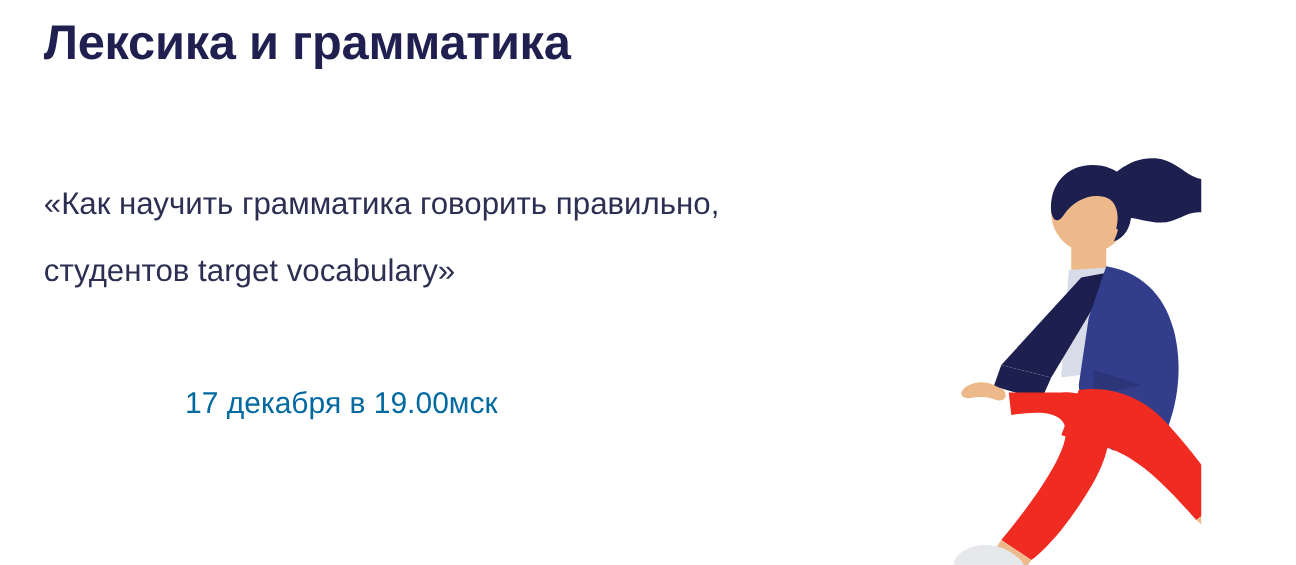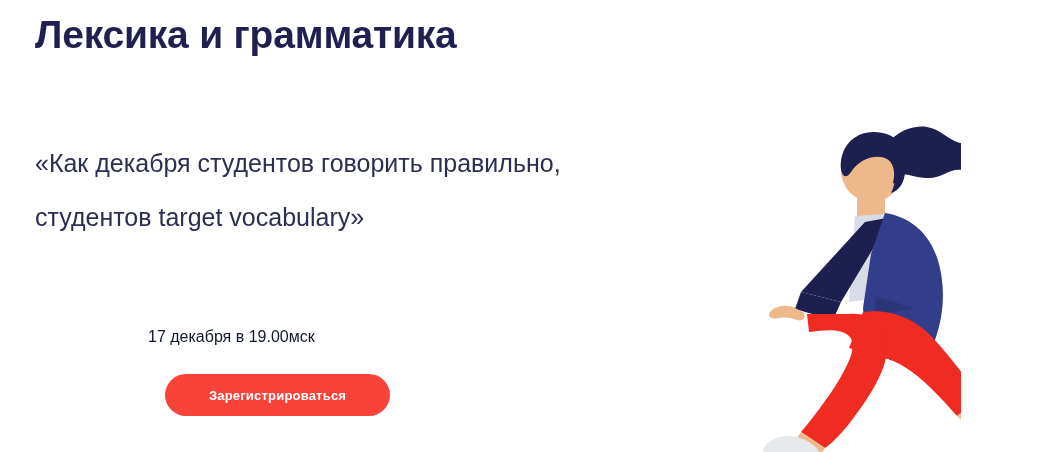--- a/index.html
+++ b/index.html
@@ -58,25 +58,25 @@
     color: #2c2f52;
     line-height: 54px;
   }
   .quote span {
     display: block;
     white-space: nowrap;
   }
   .date {
     position: absolute;
     left: 113px;
-    top: 322px;
+    top: 308px;
     margin: 0;
-    font-size: 16px;
+    font-size: 24px;
     font-weight: normal;
-    color: #0f172a;
+    color: #0369a1;
     line-height: 30px;
     white-space: nowrap;
   }
   .cta {
     position: absolute;
     left: 130px;
     top: 374px;
     width: 225px;
     height: 42px;
     border: none;
@@ -102,27 +102,26 @@
 <body>
 
 <div class="banner">
 
   <div class="content">
 
     <h1 class="title">Лексика и грамматика</h1>
 
 
     <p class="quote">
-      <span>«Как декабря студентов говорить правильно,</span>
+      <span>«Как научить грамматика говорить правильно,</span>
       <span>студентов target vocabulary»</span>
     </p>
 
     <p class="date">17 декабря в 19.00мск</p>
 
-    <button class="cta" type="button">Зарегистрироваться</button>
   </div>
 
   <svg class="illustration" viewBox="0 0 292 366" xmlns="http://www.w3.org/2000/svg">
 
     <path d="M131 77 C 140 52, 162 38, 182 41 C 196 43, 203 54, 215 57
              C 228 60, 236 48, 249 46 C 266 43, 281 55, 282 71
              C 283 88, 269 99, 253 98 C 238 97, 230 86, 217 84
              C 205 82, 197 92, 184 92 C 168 92, 157 84, 150 91
              C 144 97, 142 104, 139 100 Z" fill="#1d1f4e"></path>
 

